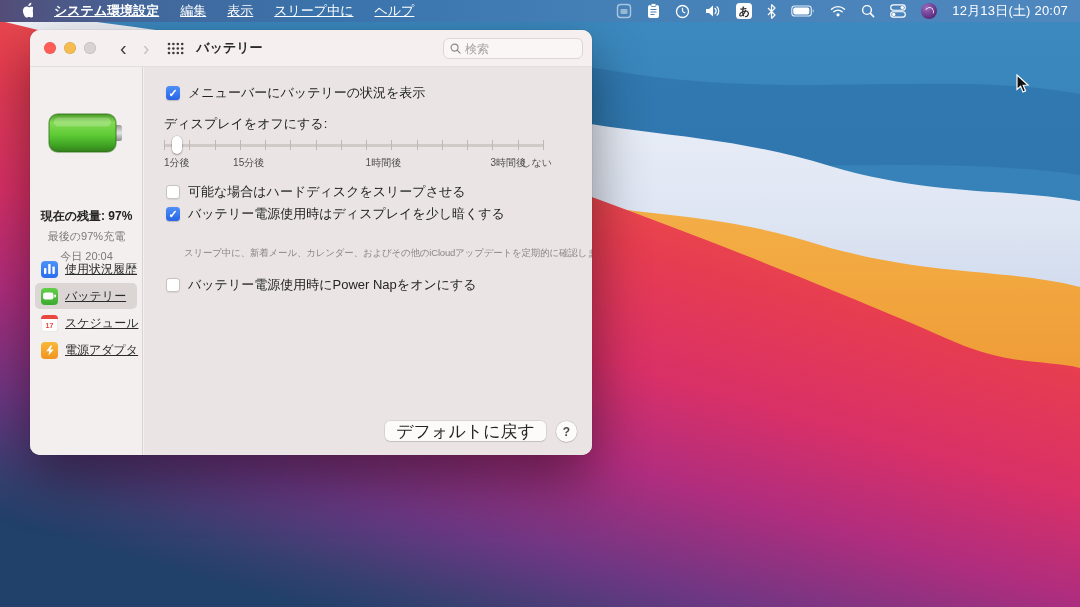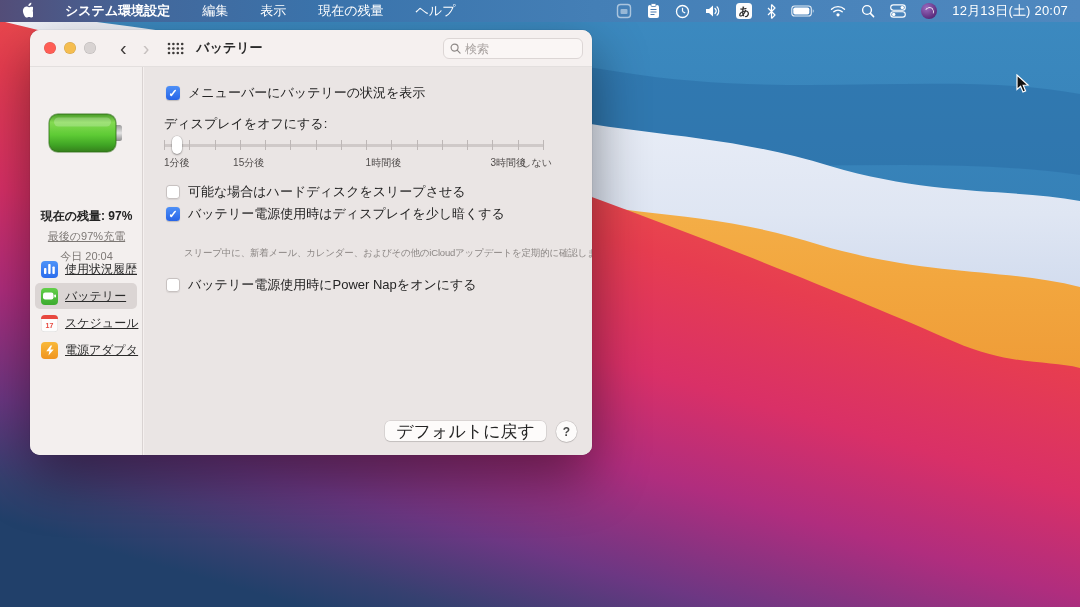--- a/index.html
+++ b/index.html
@@ -6,21 +6,21 @@
   html,body { width:1080px; height:607px; overflow:hidden; background:#000; }
   .screen { position:relative; width:1080px; height:607px; overflow:hidden;
             font-family:"Liberation Sans", sans-serif; }
   .wallpaper { position:absolute; inset:0; z-index:0; }
 
   
   .menubar { position:absolute; top:0; left:0; right:0; height:22px; z-index:30;
     display:flex; align-items:center; justify-content:space-between;
     background:linear-gradient(90deg,#534d78 0%,#42689c 14%,#3a73ab 30%,#447fb6 55%,#4a84bb 78%,#4f88bf 100%);
     color:#fff; font-size:13px; }
-  .mb-left { display:flex; align-items:center; gap:32px; padding-left:20px; }
+  .mb-left { display:flex; align-items:center; gap:21px; padding-left:20px;text-decoration:underline; }
   .mb-left .appmenu { font-weight:700; }
   .mb-left span { cursor:default; }
   .mb-right { display:flex; align-items:center; gap:15px; padding-right:12px; }
   .mb-right .sticon { display:flex; align-items:center; justify-content:center; height:17px; }
   .mb-clock { font-size:13px; font-weight:500; letter-spacing:.2px; }
   .ime-badge { width:16px; height:16px; background:#fdfdfd; border-radius:3.5px; color:#2b2b2b;
     font-size:11px; line-height:16px; text-align:center; font-weight:700; }
   .app-badge { width:16px; height:16px; border-radius:50%;
     background:radial-gradient(circle at 35% 30%, #9a6cc0, #5e2d7e 70%, #47205f); position:relative; }
   .app-badge::after{ content:""; position:absolute; left:4px; top:4px; width:7px; height:7px;
@@ -52,21 +52,21 @@
   .searchbox input { flex:1; min-width:0; border:none; outline:none; background:transparent;
     font-size:12px; color:#333; font-family:inherit; }
   .searchbox input::placeholder { color:#a8a2a0; }
 
   
   .sidebar { position:absolute; left:0; top:37px; bottom:0; width:113px; background:#f3efee;
     border-right:1px solid #d9d3d2; }
   .batgfx { position:absolute; top:46px; left:18px; }
   .sb-line { position:absolute; left:0; width:113px; text-align:center;margin-top:21px; }
   .sb-current { top:120px; font-size:12px; font-weight:700; color:#222; }
-  .sb-last { top:141px; font-size:11px; color:#7d7875;text-decoration:underline; }
+  .sb-last { top:141px; font-size:11px; color:#7d7875; }
   .sb-time { top:161px; font-size:11px; color:#7d7875; }
   .side-list { position:absolute; top:188px; left:0; right:0; }
   .side-item { display:flex; align-items:center; gap:7px; height:26px; margin:1px 5px;
     padding:0 6px; border-radius:5px; font-size:12px; color:#2b2b2b; white-space:nowrap;text-decoration:underline; }
   .side-item.checked { background:#dbd5d4; }
   .sicon { width:17px; height:17px; border-radius:4px; flex:0 0 17px;
     display:flex; align-items:center; justify-content:center; }
   .sicon.usage { background:linear-gradient(#4d93f8,#2a6ced); }
   .sicon.batt  { background:linear-gradient(#63cf4a,#3cab2e); }
   .sicon.power { background:linear-gradient(#f9b93a,#ef9420); }
@@ -150,21 +150,21 @@
   <div class="menubar">
     <div class="mb-left">
       <span class="sticon">
         <svg width="13" height="16" viewBox="0 0 17 20" fill="#fff">
             <path d="M11.6 6.3c-.8 0-1.9-.9-3.1-.9-1.6 0-3.1 1-3.9 2.5-1.7 2.9-.4 7.2 1.2 9.5.8 1.1 1.7 2.4 3 2.4 1.2-.1 1.6-.8 3.1-.8s1.8.8 3.1.8c1.3 0 2.1-1.2 2.9-2.3.9-1.3 1.3-2.6 1.3-2.7-.1 0-2.5-1-2.5-3.8 0-2.4 1.9-3.5 2-3.6-1.1-1.6-2.8-1.8-3.4-1.8-1.5-.1-2.9.9-3.7.9zM13.9 3.5c.7-.8 1.1-2 1-3.1-1 0-2.2.7-2.9 1.5-.6.7-1.2 1.9-1 3 1.1.1 2.2-.6 2.9-1.4z"></path>
           </svg>
       </span>
       <span class="appmenu">システム環境設定</span>
       <span>編集</span>
       <span>表示</span>
-      <span>現在の残量</span>
+      <span>スリープ中に</span>
       <span>ヘルプ</span>
     </div>
     <div class="mb-right">
       <span class="sticon" style="opacity:.55">
         <svg width="16" height="16" viewBox="0 0 16 16">
             <rect x="1.5" y="1.5" width="13" height="13" rx="3" fill="none" stroke="#fff" stroke-width="1.4"></rect>
             <rect x="4.5" y="6" width="7" height="5" rx="1" fill="#fff" opacity=".8"></rect>
           </svg>
       </span>
       <span class="sticon">

